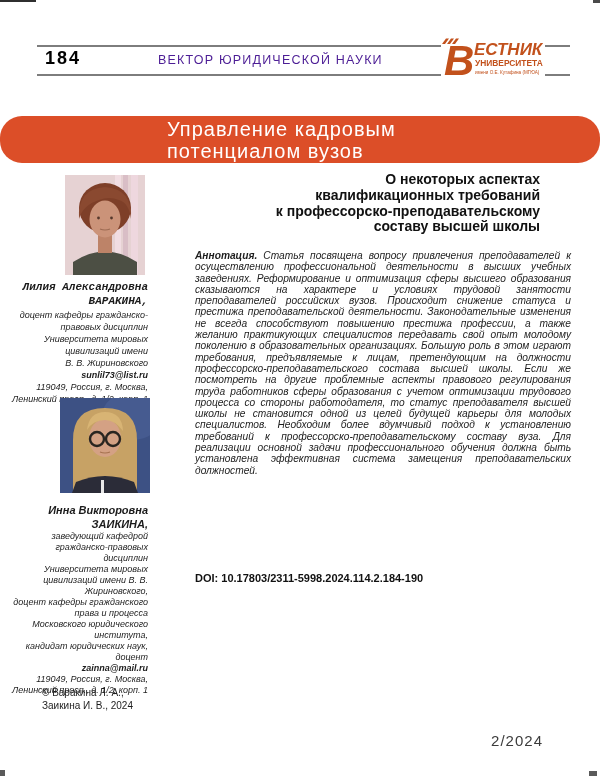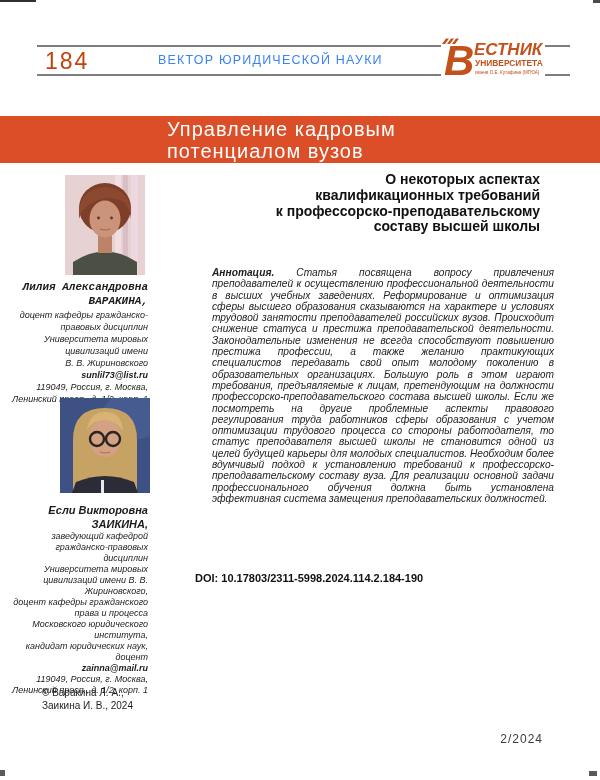--- a/index.html
+++ b/index.html
@@ -11,26 +11,26 @@
 
   
   .corner-tl{left:0;top:0;width:36px;height:2px;background:#2f2f2f;}
   .corner-tr{right:0;top:0;width:7px;height:3px;background:#4a4a4a;}
   .corner-bl{left:0;bottom:4px;width:5px;height:6px;background:#5a5a5a;}
   .corner-br{right:3px;bottom:4px;width:8px;height:5px;background:#5a5a5a;}
 
   
   .rule-top{left:37px;top:45px;width:533px;height:2px;background:#7d7d7d;}
   .rule-bottom{left:37px;top:74px;width:533px;height:2px;background:#7d7d7d;}
-  .page-num{left:45px;top:48px;font-size:23px;font-weight:normal;letter-spacing:2px;color:#c2410c;}
-  .header-title{left:158px;top:53px;font-size:12.5px;letter-spacing:1.2px;color:#3b82f6;}
+  .page-num{left:45px;top:48px;font-size:18px;font-weight:bold;letter-spacing:2px;color:#000000;}
+  .header-title{left:158px;top:53px;font-size:12.5px;letter-spacing:1.2px;color:#4c1d95;}
   .logo-box{left:441px;top:37px;width:104px;height:46px;background:#fff;}
 
   
-  .banner{left:0;top:116px;width:600px;height:47px;background:#dc4e28;}
+  .banner{left:0;top:116px;width:600px;height:47px;background:#dc4e28;border-radius:22px;}
   .banner-text{
     position:absolute;left:167px;top:2px;color:#ffffff;font-size:20px;line-height:22px;
     letter-spacing:1px;white-space:pre;font-weight:400;
   }
 
   
   .article-title{
     right:60px;top:172px;text-align:right;white-space:pre;
     font-size:14px;line-height:15.8px;font-weight:bold;color:#111;
   }
@@ -45,25 +45,25 @@
   .name1{top:280px;font-family:Liberation Mono, monospace;}  .name2{top:503px;}
   .author-block{right:452px;text-align:right;font-style:italic;font-size:9px;color:#1d1d1d;}
   .block1{top:309px;line-height:12px;}
   .block2{top:531px;line-height:11px;}
   .author-block .pre{white-space:pre;}
   .author-email{font-weight:bold;}
   .copyright{right:467px;top:686px;text-align:left;white-space:pre;font-size:10px;line-height:13px;color:#1d1d1d;}
 
   
   .main-col{left:195px;top:250px;width:376px;}
-  .main-col p{margin:17px;font-style:italic;font-size:10.2px;line-height:11.3px;text-align:justify;color:#1d1d1d;}
+  .main-col p{margin:0;font-style:italic;font-size:10.2px;line-height:11.3px;text-align:justify;color:#1d1d1d;}
   .lead{font-weight:bold;}
   .doi{left:195px;top:572px;font-size:11px;font-weight:bold;color:#111;}
 
-  .footer-issue{right:57px;top:732px;font-size:12px;letter-spacing:1px;color:#3c3c3c;}
+  .footer-issue{right:57px;top:732px;font-size:15px;letter-spacing:1px;color:#3c3c3c;}
 </style>
 </head>
 <body>
 
 <div class="abs corner-tl"></div>
 <div class="abs corner-tr"></div>
 <div class="abs corner-bl"></div>
 <div class="abs corner-br"></div>
 
 <div class="abs rule-top"></div>
@@ -132,21 +132,21 @@
     <path d="M12,95 L16,84 Q45,72 74,84 L78,95 Z" fill="#2b2c38"></path>
     <rect x="41" y="82" width="3" height="13" fill="#e8e8e8"></rect>
     <ellipse cx="45" cy="40" rx="16" ry="19" fill="#d4a184"></ellipse>
     <path d="M27,32 Q29,14 45,14 Q62,14 63,33 Q55,22 45,22 Q33,22 27,32 Z" fill="#d8b474"></path>
     <circle cx="37" cy="41" r="7" fill="none" stroke="#2a2520" stroke-width="2.4"></circle>
     <circle cx="53" cy="41" r="7" fill="none" stroke="#2a2520" stroke-width="2.4"></circle>
     <path d="M44,41 L46,41" stroke="#2a2520" stroke-width="2"></path>
     <path d="M40,54 Q45,56 50,54" stroke="#a5724f" stroke-width="1.2" fill="none"></path>
   </svg>
 </div>
-<div class="abs author-name name2">Если Викторовна
+<div class="abs author-name name2">Инна Викторовна
 ЗАИКИНА,</div>
 <div class="abs author-block block2">
   <div class="pre">заведующий кафедрой
 гражданско-правовых
 дисциплин
 Университета мировых
 цивилизаций имени В. В.
 Жириновского,
 доцент кафедры гражданского
 права и процесса

